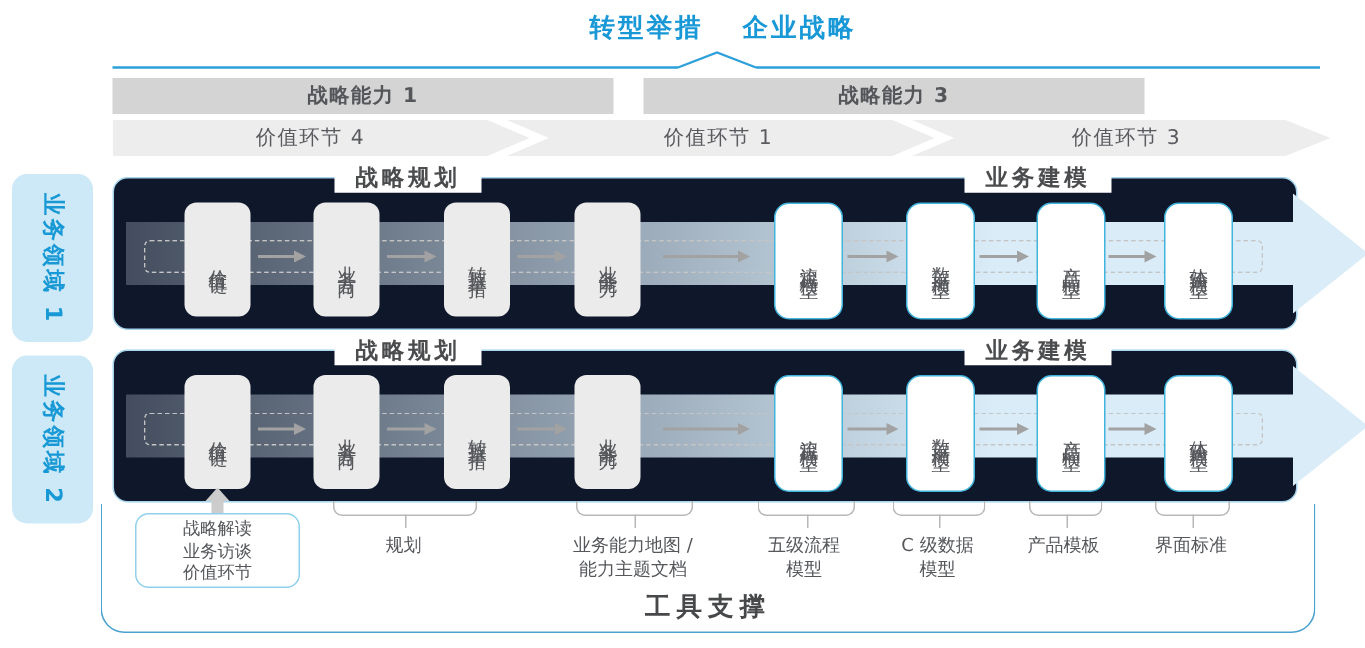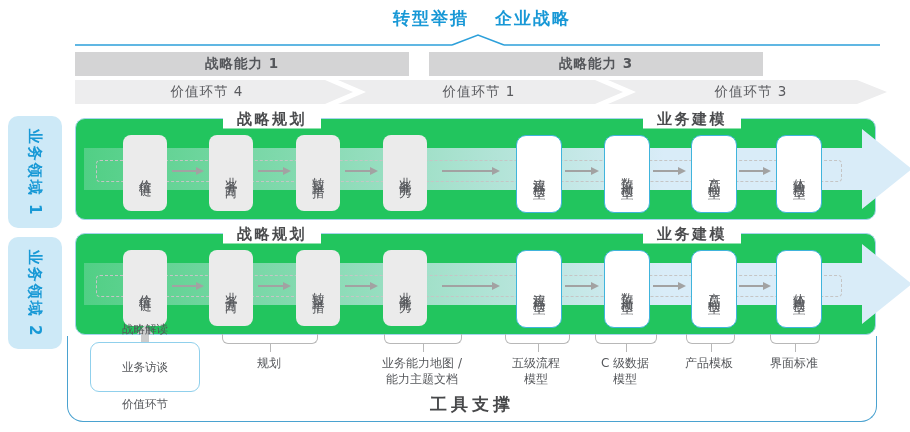--- a/index.html
+++ b/index.html
@@ -28,22 +28,22 @@
   .vb-chev.c1{left:250px;} .vb-chev.c2{left:520px;}
 
   
   .domain{position:absolute;left:8px;width:54px;height:112px;background:#cde9f7;border-radius:10px;
           display:flex;align-items:center;justify-content:center;}
   .domain.d1{top:116px;} .domain.d2{top:237px;}
   .domain span{transform:rotate(90deg);white-space:nowrap;font-size:15px;font-weight:700;
                color:#1899d6;letter-spacing:2px;}
 
   
-  .panel{position:absolute;left:75px;width:788px;height:100px;background:#22c55e;
-         border:1.5px solid #a6d4ec;border-radius:10px;padding-left:11px;}
+  .panel{position:absolute;left:75px;width:788px;height:100px;background:#0f172a;
+         border:1.5px solid #a6d4ec;border-radius:10px;}
   .panel.p1{top:118px;} .panel.p2{top:233px;}
   .flow-band{position:absolute;left:8px;top:10px;width:828px;height:80px;
              background:linear-gradient(90deg,rgba(222,238,250,.25),#d9ecf8 70%);
              clip-path:polygon(0 19px,778px 19px,778px 0,828px 40px,778px 80px,778px 61px,0 61px);}
   .dashed-track{position:absolute;left:20px;top:41px;width:744px;height:20px;
                 border:1px dashed #c5c5c5;border-radius:4px;}
   .panel-header{position:absolute;top:0;transform:translate(-50%,-50%);background:#fff;
                 padding:0 14px;font-size:15px;font-weight:700;color:#4b4c4e;letter-spacing:2.5px;white-space:nowrap;}
   .panel-header.h1{left:196px;} .panel-header.h2{left:616px;}
 
@@ -72,21 +72,21 @@
   
   .up-arrow{position:absolute;left:137px;top:325px;width:16px;height:17px;}
   .up-arrow::before{content:'';position:absolute;left:0;top:0;width:0;height:0;
                     border-left:8px solid transparent;border-right:8px solid transparent;
                     border-bottom:9px solid #cccccc;}
   .up-arrow::after{content:'';position:absolute;left:4px;top:9px;width:8px;height:8px;background:#cccccc;}
 
   .callout{position:absolute;left:90px;top:342px;width:108px;height:48px;background:#fff;
            border:1.3px solid #90d0ec;border-radius:9px;display:flex;flex-direction:column;
            align-items:center;justify-content:center;font-size:11.5px;line-height:14.5px;
-           color:#55575b;text-align:center;gap:23px;}
+           color:#55575b;text-align:center;}
 
   .bracket{position:absolute;top:334px;height:9px;border:1.2px solid #b8b8b8;border-top:none;
            border-radius:0 0 6px 6px;}
   .bracket::after{content:'';position:absolute;left:50%;top:9px;width:1.2px;height:9px;background:#b8b8b8;}
   .bk1{left:222px;width:94px;} .bk2{left:384px;width:76px;} .bk3{left:505px;width:63px;}
   .bk4{left:595px;width:60px;} .bk5{left:686px;width:47px;} .bk6{left:770px;width:48px;}
 
   .anno-label{position:absolute;top:356px;width:130px;text-align:center;font-size:12px;
               line-height:15.5px;color:#55575b;}
   .al1{left:204px;} .al2{left:357px;} .al3{left:471px;} .al4{left:560px;} .al5{left:644px;} .al6{left:729px;}

